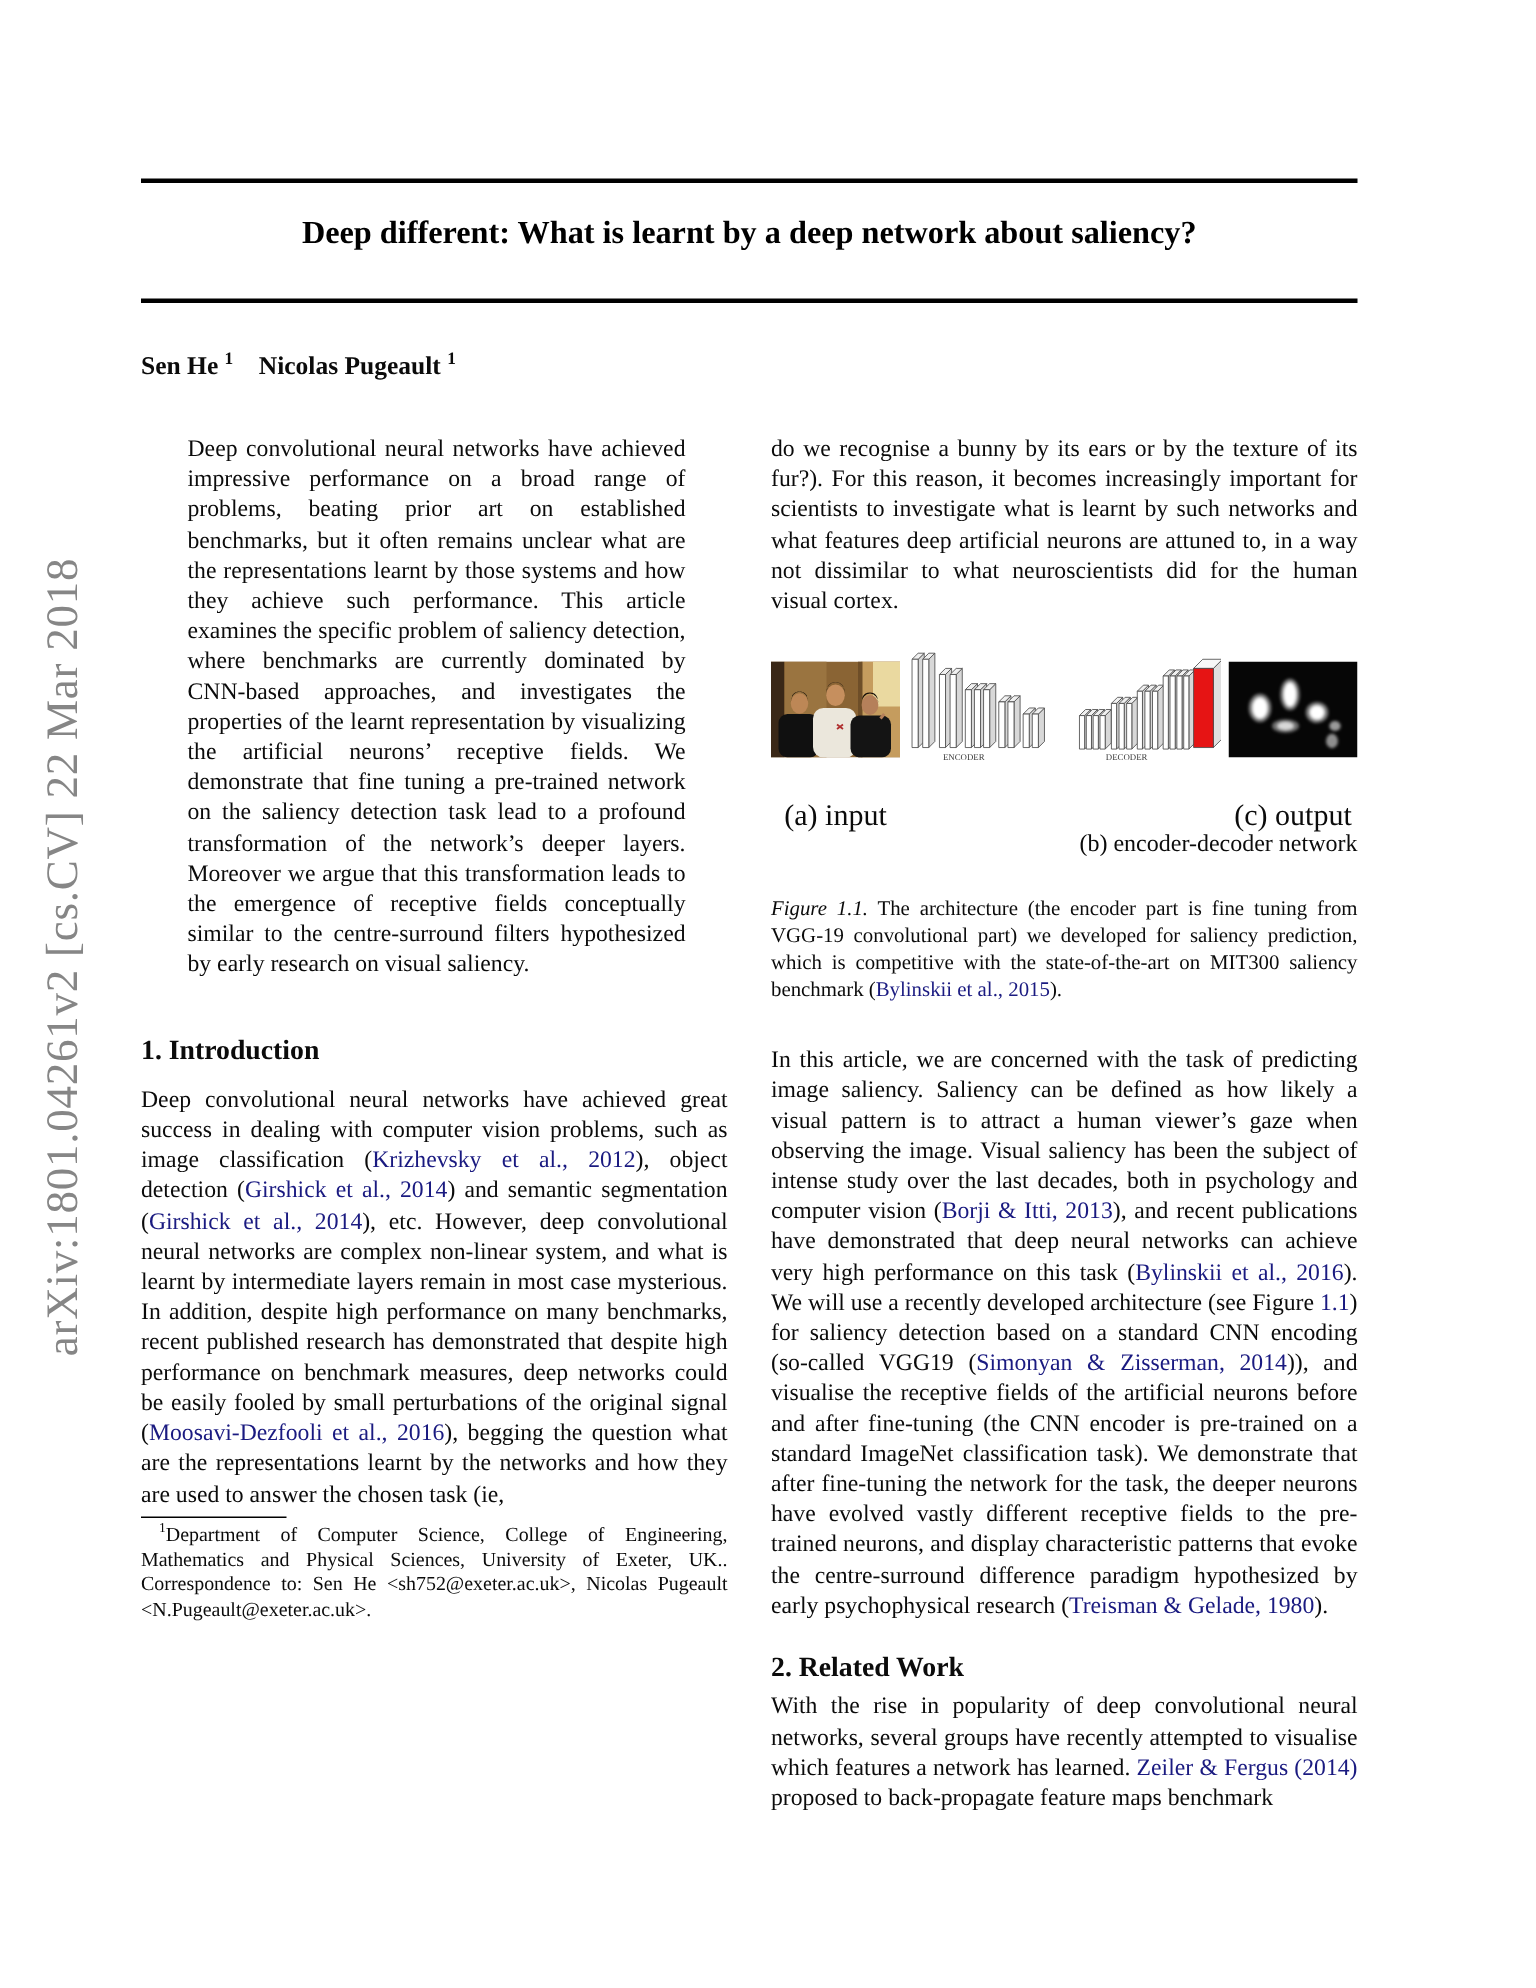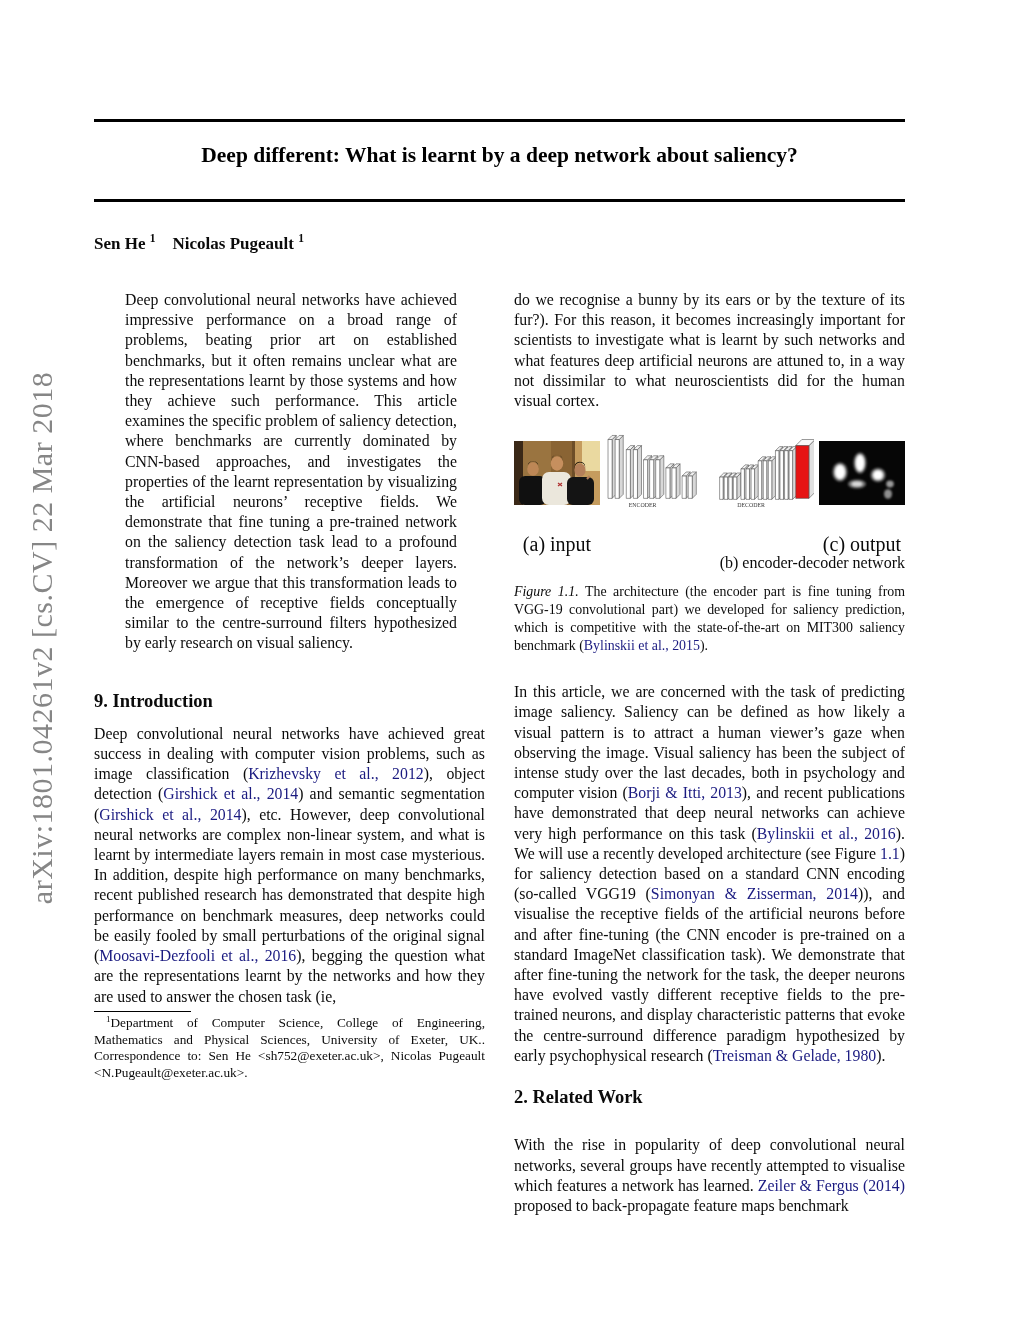--- a/index.html
+++ b/index.html
@@ -48,41 +48,41 @@
   .col-left  { left: 94px; }
   .col-right { left: 514px; }
 
   p.body-par { text-align: justify; }
 
   .abstract-heading { text-align: center; font-weight: bold; font-size: 19.5px; margin-bottom: 9px; }
   .abstract-text { padding: 0 28px 0 31px; text-align: justify; }
 
   .section-heading { font-weight: bold; font-size: 18.5px; text-align: left; }
   .h-intro { margin-top: 37px; margin-bottom: 13px; }
-  .h-related { margin-top: 21px; margin-bottom: 28px; }
+  .h-related { margin-top: 21px; margin-bottom: 6px; }
 
   .cite { color: #1a1a80; }
   .it { font-style: italic; }
   .sup { vertical-align: super; font-size: 68%; line-height: 0; }
 
   
   .footnote-rule { width: 97px; height: 1.2px; background: #000; margin-top: 4px; }
   .footnote { margin-top: 3px; font-size: 13.3px; line-height: 16.7px; text-align: justify; }
   .footnote .first-indent { display: inline-block; width: 12px; }
   .workshop-note { margin-top: 11px; font-size: 13.3px; line-height: 16.7px; text-align: justify; }
 
   
   .figure-block { margin-top: 21px; }
   .fig-row { display: flex; align-items: center; justify-content: space-between; height: 82px; }
   .fig-img { display: block; }
   .fig-sublabels { position: relative; height: 19px; margin-top: 20px; font-size: 20px; font-family: Liberation Serif, serif; }
   .fig-sublabel-a { position: absolute; left: 0px; width: 86px; text-align: center; }
   .fig-sublabel-c { position: absolute; right: 0px; width: 86px; text-align: center; }
   .fig-label-b { text-align: right; font-size: 16px; margin-top: 0px; }
-  .fig-caption { margin-top: 10px; font-size: 13.9px; line-height: 17.7px; text-align: justify; }
+  .fig-caption { margin-top: 25px; font-size: 13.9px; line-height: 17.7px; text-align: justify; }
   .fig-caption .it { font-style: italic; }
 
   .par-gap { margin-top: 28px; }
 </style>
 </head>
 <body>
 
 <div class="page">
 
   <div class="arxiv-stamp">arXiv:1801.04261v2  [cs.CV]  22 Mar 2018</div>
@@ -90,21 +90,21 @@
   <div class="rule rule-top"></div>
   <h1 class="paper-title">Deep different: What is learnt by a deep network about saliency?</h1>
   <div class="rule rule-bottom"></div>
 
   <div class="authors"><span>Sen He </span><span class="sup">1</span><span>  </span><span>Nicolas Pugeault </span><span class="sup">1</span></div>
 
   <div class="col col-left">
 
     <p class="abstract-text">Deep convolutional neural networks have achieved impressive performance on a broad range of problems, beating prior art on established benchmarks, but it often remains unclear what are the representations learnt by those systems and how they achieve such performance. This article examines the specific problem of saliency detection, where benchmarks are currently dominated by CNN-based approaches, and investigates the properties of the learnt representation by visualizing the artificial neurons’ receptive fields. We demonstrate that fine tuning a pre-trained network on the saliency detection task lead to a profound transformation of the network’s deeper layers. Moreover we argue that this transformation leads to the emergence of receptive fields conceptually similar to the centre-surround filters hypothesized by early research on visual saliency.</p>
 
-    <h2 class="section-heading h-intro">9. Introduction</h2>
+    <h2 class="section-heading h-intro">1. Introduction</h2>
     <p class="body-par"><span>Deep convolutional neural networks have achieved great success in dealing with computer vision problems, such as image classification (</span><span class="cite">Krizhevsky et al., 2012</span><span>), object detection (</span><span class="cite">Girshick et al., 2014</span><span>) and semantic segmentation (</span><span class="cite">Girshick et al., 2014</span><span>), etc.  However, deep convolutional neural networks are complex non-linear system, and what is learnt by intermediate layers remain in most case mysterious. In addition, despite high performance on many benchmarks, recent published research has demonstrated that despite high performance on benchmark measures, deep networks could be easily fooled by small perturbations of the original signal (</span><span class="cite">Moosavi-Dezfooli et al., 2016</span><span>), begging the question what are the representations learnt by the networks and how they are used to answer the chosen task (ie,</span></p>
 
     <div class="footnote-rule"></div>
     <p class="footnote"><span class="first-indent"></span><span><span class="sup">1</span><span>Department of Computer Science, College of Engineering, Mathematics and Physical Sciences, University of Exeter, UK.. Correspondence to: Sen He &lt;sh752@exeter.ac.uk&gt;, Nicolas Pugeault &lt;N.Pugeault@exeter.ac.uk&gt;.</span></span></p>
   </div>
 
   <div class="col col-right">
 
     <p class="body-par">do we recognise a bunny by its ears or by the texture of its fur?).  For this reason, it becomes increasingly important for scientists to investigate what is learnt by such networks and what features deep artificial neurons are attuned to, in a way not dissimilar to what neuroscientists did for the human visual cortex.</p>
 

